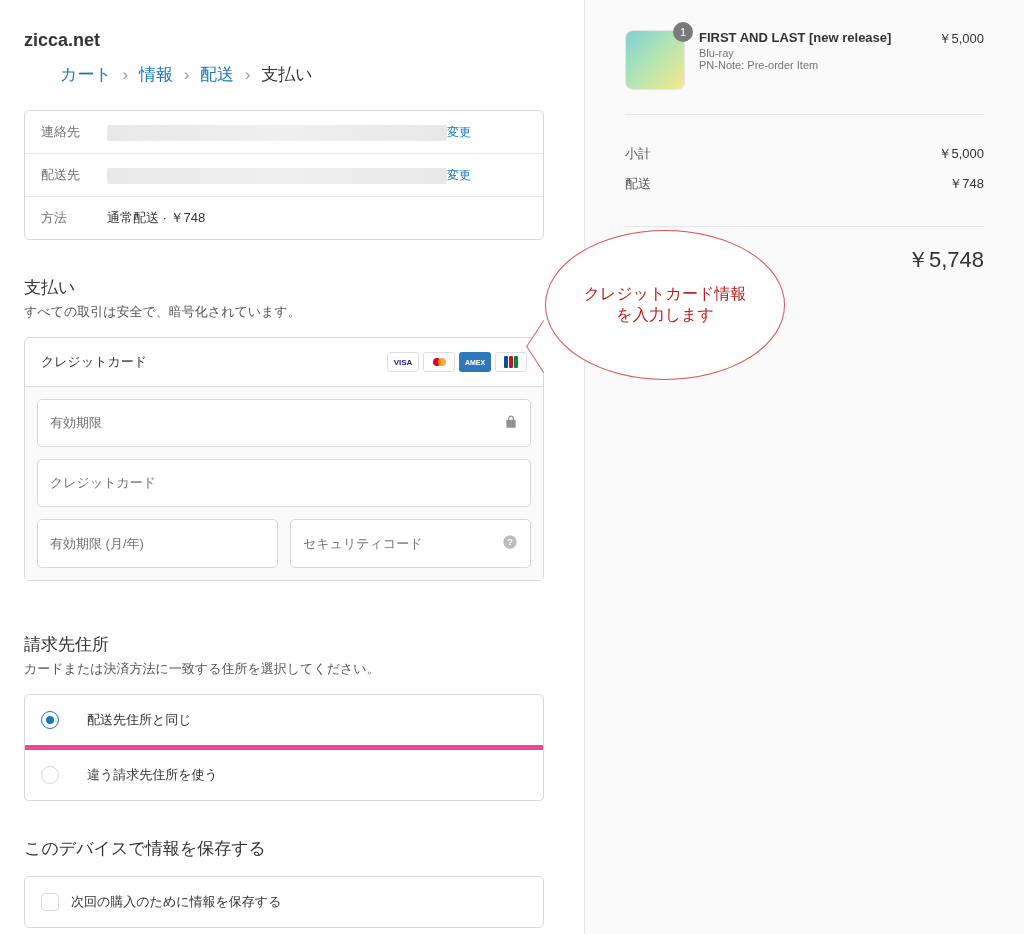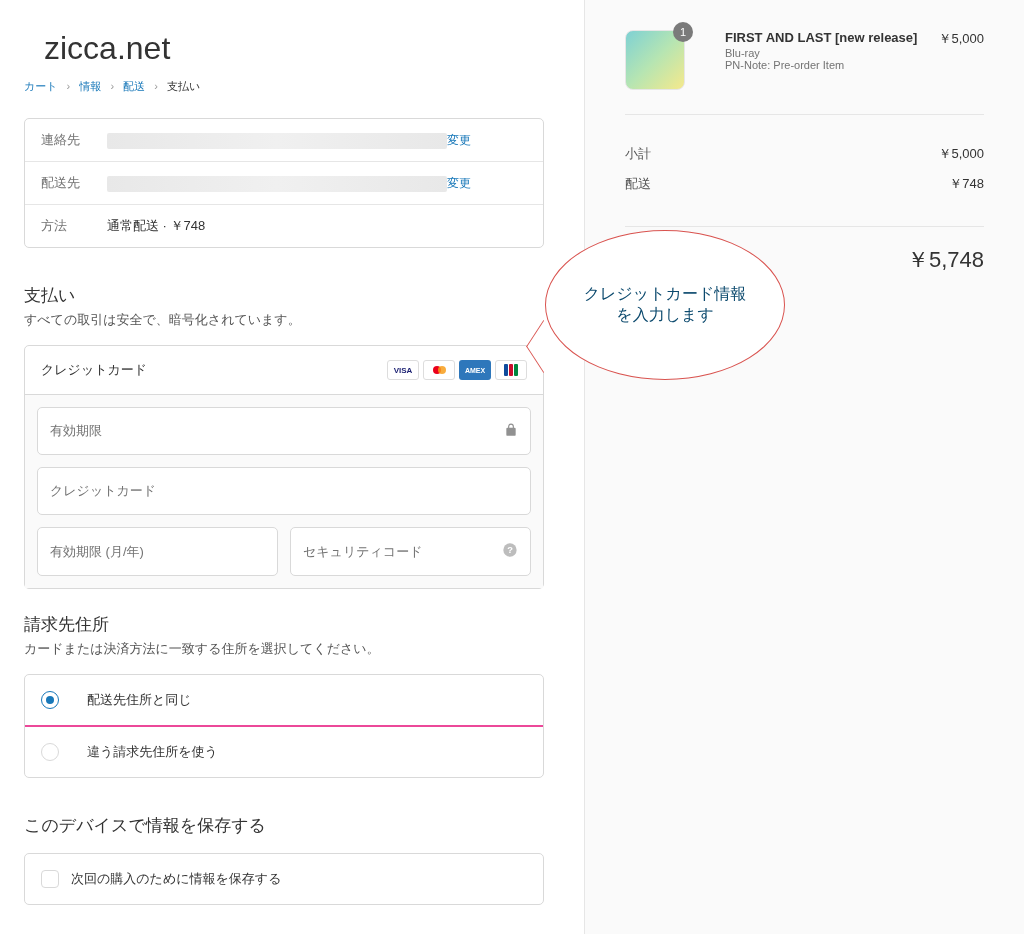--- a/index.html
+++ b/index.html
@@ -1,38 +1,38 @@
 <!DOCTYPE html>
 <html><head>
 <meta charset="utf-8">
 <style>
 * { box-sizing: border-box; margin: 0; padding: 0; }
 body { font-family: -apple-system, BlinkMacSystemFont, "Segoe UI", sans-serif; background: #fff; color: #333; }
 .page { display: flex; width: 1024px; min-height: 934px; }
 .main { flex: 1; padding: 30px 40px 30px 24px; }
 .sidebar { width: 440px; background: #fafafa; border-left: 1px solid #e6e6e6; padding: 30px 40px; position: relative; }
 
-.site-title { font-size: 32px; font-weight: 400; margin-bottom: 12px; margin-left: 20px; }
-.breadcrumb { font-size: 11px; margin-bottom: 24px; }
+.site-title { font-size: 18px; font-weight: 700; margin-bottom: 12px; }
+.breadcrumb { font-size: 17px; margin-bottom: 24px; margin-left: 36px; }
 .breadcrumb a { color: #1878b9; text-decoration: none; }
 .breadcrumb .sep { color: #999; margin: 0 6px; }
 .breadcrumb .current { color: #333; }
 
 .review-box { border: 1px solid #d9d9d9; border-radius: 5px; margin-bottom: 36px; }
 .review-row { display: flex; align-items: flex-end; padding: 12px 16px; font-size: 13px; }
 .review-row + .review-row { border-top: 1px solid #e6e6e6; }
 .review-label { width: 66px; color: #737373; }
 .review-value { flex: 1; color: #333; }
 .review-value.masked { background: linear-gradient(90deg, #e8e8e8 0%, #f0f0f0 50%, #e8e8e8 100%); height: 16px; border-radius: 2px; max-width: 340px; }
 .review-change { color: #1878b9; font-size: 12px; cursor: pointer; }
 
 .section-title { font-size: 17px; font-weight: 400; margin-bottom: 4px; }
 .section-sub { font-size: 13px; color: #545454; margin-bottom: 16px; }
 
-.payment-box { border: 1px solid #d9d9d9; border-radius: 5px; margin-bottom: 24px; }
+.payment-box { border: 1px solid #d9d9d9; border-radius: 5px; margin-bottom: 52px; }
 .payment-header { display: flex; justify-content: space-between; align-items: center; padding: 14px 16px; font-size: 13px; border-bottom: 1px solid #d9d9d9; }
 .card-icons { display: flex; gap: 4px; }
 .card-icon { width: 32px; height: 20px; border-radius: 3px; display: flex; align-items: center; justify-content: center; font-size: 8px; font-weight: bold; }
 .visa { background: #fff; border: 1px solid #ddd; color: #1a1f71; }
 .mc { background: #fff; border: 1px solid #ddd; }
 .mc::before { content: ""; width: 8px; height: 8px; border-radius: 50%; background: #eb001b; margin-right: -3px; }
 .mc::after { content: ""; width: 8px; height: 8px; border-radius: 50%; background: #f79e1b; opacity: 0.85; }
 .amex { background: #2e77bb; color: #fff; font-size: 7px; }
 .jcb { background: #fff; border: 1px solid #ddd; }
 .jcb-bars { display: flex; gap: 1px; }
@@ -41,46 +41,46 @@
 
 .payment-fields { background: #fafafa; padding: 12px; }
 .field { background: #fff; border: 1px solid #d9d9d9; border-radius: 5px; padding: 14px 12px; font-size: 13px; color: #737373; display: flex; justify-content: space-between; align-items: center; margin-bottom: 12px; }
 .field:last-child { margin-bottom: 0; }
 .field-row { display: flex; gap: 12px; }
 .field-row .field { flex: 1; margin-bottom: 0; }
 .field-icon { color: #919191; }
 
 .radio-box { border: 1px solid #d9d9d9; border-radius: 5px; margin-bottom: 36px; }
 .radio-row { display: flex; align-items: center; padding: 16px; font-size: 13px; cursor: pointer; gap: 16px; }
-.radio-row + .radio-row { border-top: 2px solid #ec4899; }
+.radio-row + .radio-row { border-top: 5px solid #ec4899; }
 .radio { width: 18px; height: 18px; border: 1px solid #d9d9d9; border-radius: 50%; margin-right: 12px; display: flex; align-items: center; justify-content: center; }
 .radio.checked { border-color: #1878b9; }
 .radio.checked::after { content: ""; width: 8px; height: 8px; border-radius: 50%; background: #1878b9; }
 
 .checkbox-box { border: 1px solid #d9d9d9; border-radius: 5px; padding: 16px; display: flex; align-items: center; font-size: 13px; margin-bottom: 28px; }
 .checkbox { width: 18px; height: 18px; border: 1px solid #d9d9d9; border-radius: 4px; margin-right: 12px; }
 
 
 .cart-item { display: flex; align-items: flex-start; gap: 14px; margin-bottom: 24px; padding-bottom: 24px; border-bottom: 1px solid #e6e6e6; }
 .thumb-wrap { position: relative; }
 .thumb { width: 60px; height: 60px; border-radius: 8px; border: 1px solid #e6e6e6; background: linear-gradient(135deg, #7ed1d4 0%, #b6e5b2 50%, #f5e98c 100%); }
 .qty-badge { position: absolute; top: -8px; right: -8px; background: #7a7a7a; color: #fff; font-size: 11px; width: 20px; height: 20px; border-radius: 50%; display: flex; align-items: center; justify-content: center; }
-.item-info { flex: 1; margin-left: 26px; }
+.item-info { flex: 1; }
 .item-title { font-size: 13px; font-weight: 600; margin-bottom: 2px; }
 .item-sub { font-size: 11px; color: #737373; }
 .item-price { font-size: 13px; font-weight: 500; }
 
 .totals-row { display: flex; justify-content: space-between; font-size: 13px; padding: 6px 0; }
 .totals-row .label { color: #545454; }
 .totals-sep { border-top: 1px solid #e6e6e6; margin-top: 27px; padding-top: 18px; }
 .total-row { display: flex; justify-content: space-between; align-items: center; }
 .total-label { font-size: 15px; color: #333; }
 .total-amount { font-size: 22px; font-weight: 500; }
 
-.callout { position: absolute; top: 230px; left: -40px; width: 240px; height: 150px; border: 1px solid #d9534f; border-radius: 50%; background: #fff; display: flex; align-items: center; justify-content: center; text-align: center; font-size: 16px; color: #0c4a6e; }
+.callout { position: absolute; top: 230px; left: -40px; width: 240px; height: 150px; border: 1px solid #d9534f; border-radius: 50%; background: #fff; display: flex; align-items: center; justify-content: center; text-align: center; font-size: 16px; color: #b91c1c; }
 .callout::before { content: ""; position: absolute; left: -18px; top: 100px; width: 30px; height: 30px; background: #fff; border-left: 1px solid #d9534f; border-bottom: 1px solid #d9534f; transform: rotate(45deg) skew(12deg, 12deg); }
 </style>
 </head>
 <body>
 
 <div class="page">
   <div class="main">
     <h1 class="site-title">zicca.net</h1>
 
     <nav class="breadcrumb">

